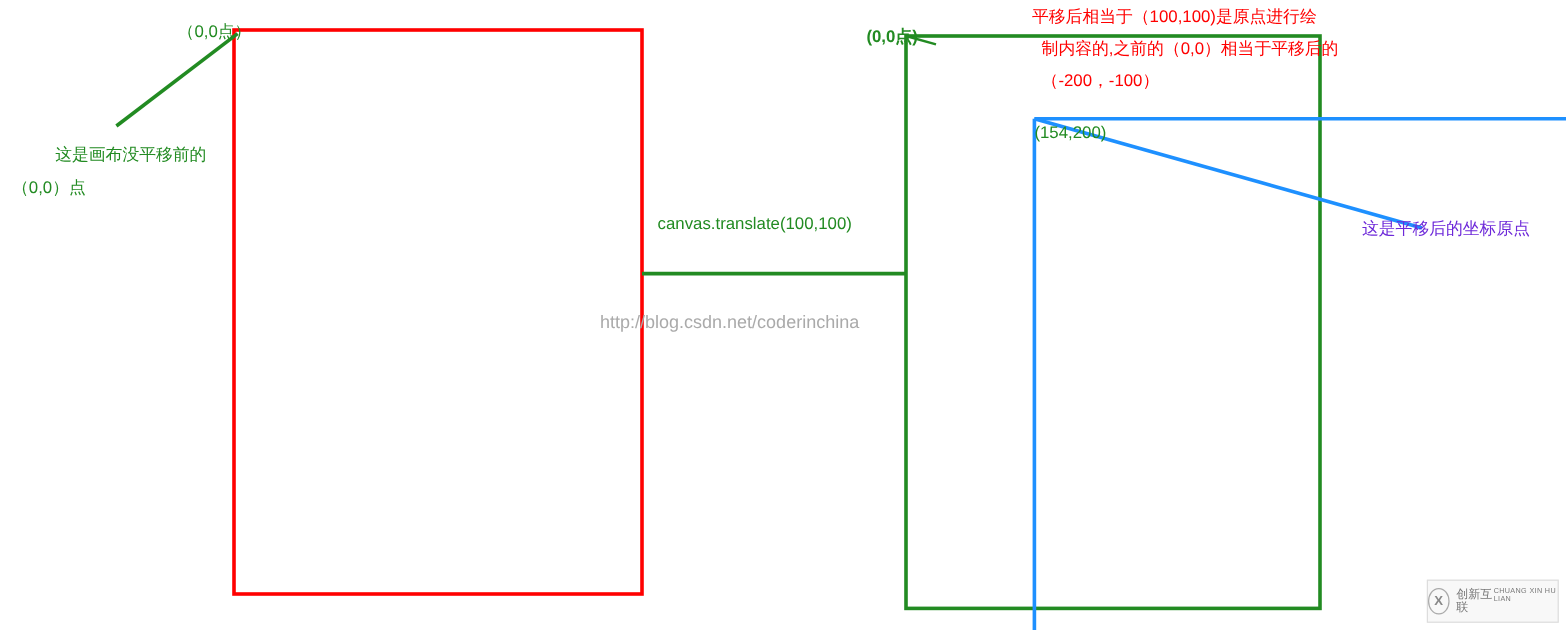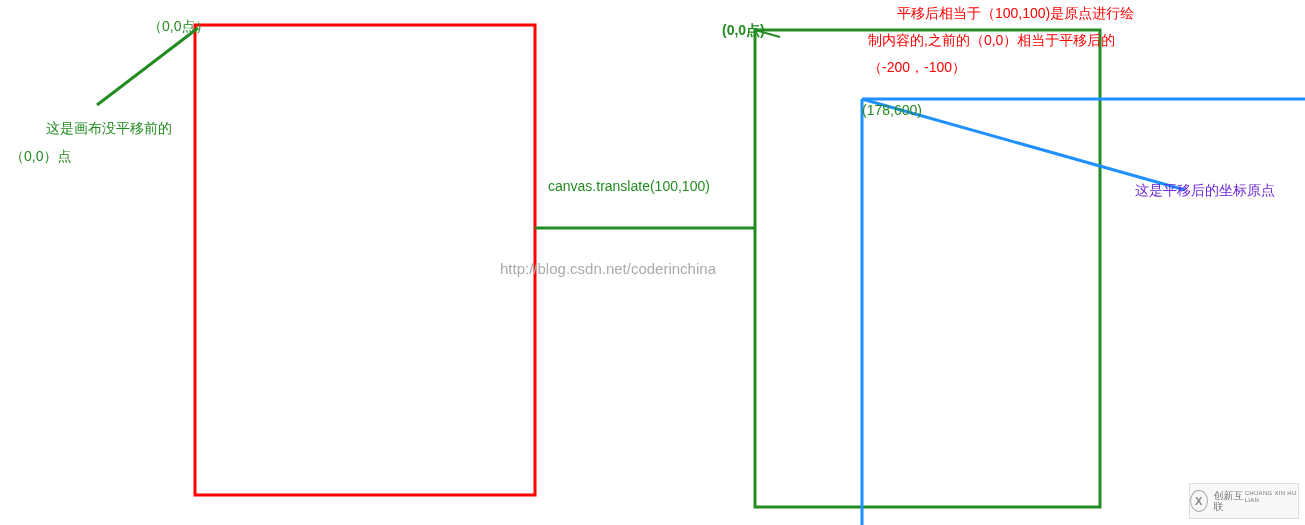--- a/index.html
+++ b/index.html
@@ -59,23 +59,23 @@
 
 <div class="label green-text" style="left:148px; top:18px;">（0,0点）</div>
 
 <div class="label green-text" style="left:10px; top:120px;margin-left:36px;">这是画布没平移前的</div>
 <div class="label green-text" style="left:10px; top:148px;">（0,0）点</div>
 
 <div class="label green-text" style="left:548px; top:178px;">canvas.translate(100,100)</div>
 
 <div class="label green-text" style="left:722px; top:22px;font-weight:bold;">(0,0点)</div>
 
-<div class="label green-text" style="left:862px; top:102px;">(178,600)</div>
+<div class="label green-text" style="left:862px; top:102px;">(154,200)</div>
 
-<div class="label red-text" style="left:897px; top:5px;text-align:right;">平移后相当于（100,100)是原点进行绘</div>
+<div class="label red-text" style="left:860px; top:5px;text-align:right;">平移后相当于（100,100)是原点进行绘</div>
 <div class="label red-text" style="left:868px; top:32px;">制内容的,之前的（0,0）相当于平移后的</div>
 <div class="label red-text" style="left:868px; top:59px;">（-200，-100）</div>
 
 <div class="label blue-text" style="left:1135px; top:182px;">这是平移后的坐标原点</div>
 
 <div class="label gray-text" style="left:500px; top:260px; font-size:15px;">http://blog.csdn.net/coderinchina</div>
 
 <div class="watermark-logo">
   <div class="circle">X</div>
   <div class="cn">

